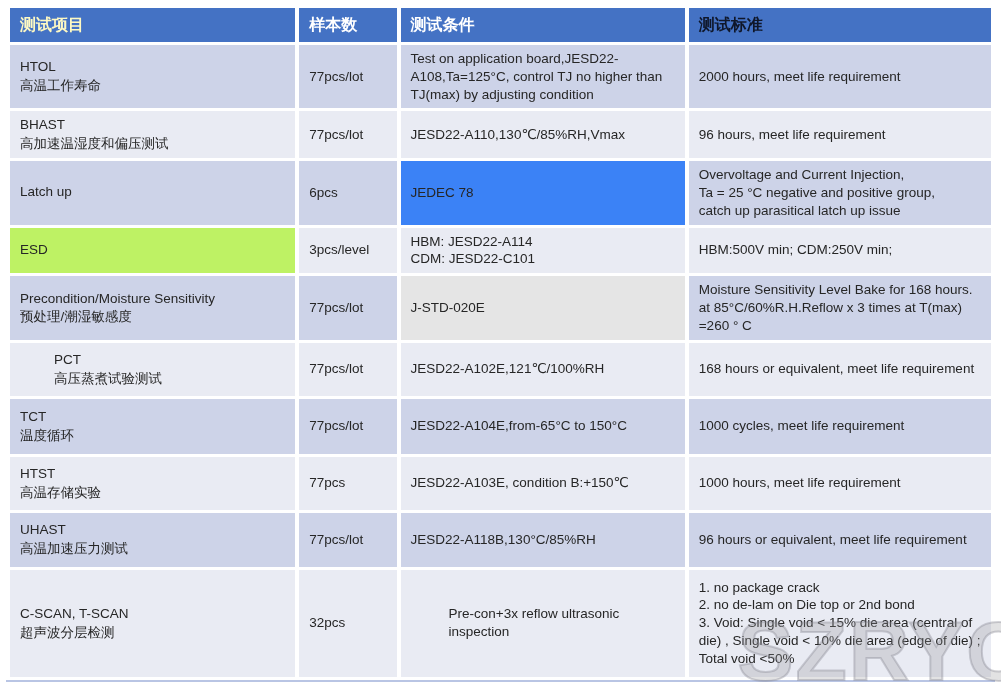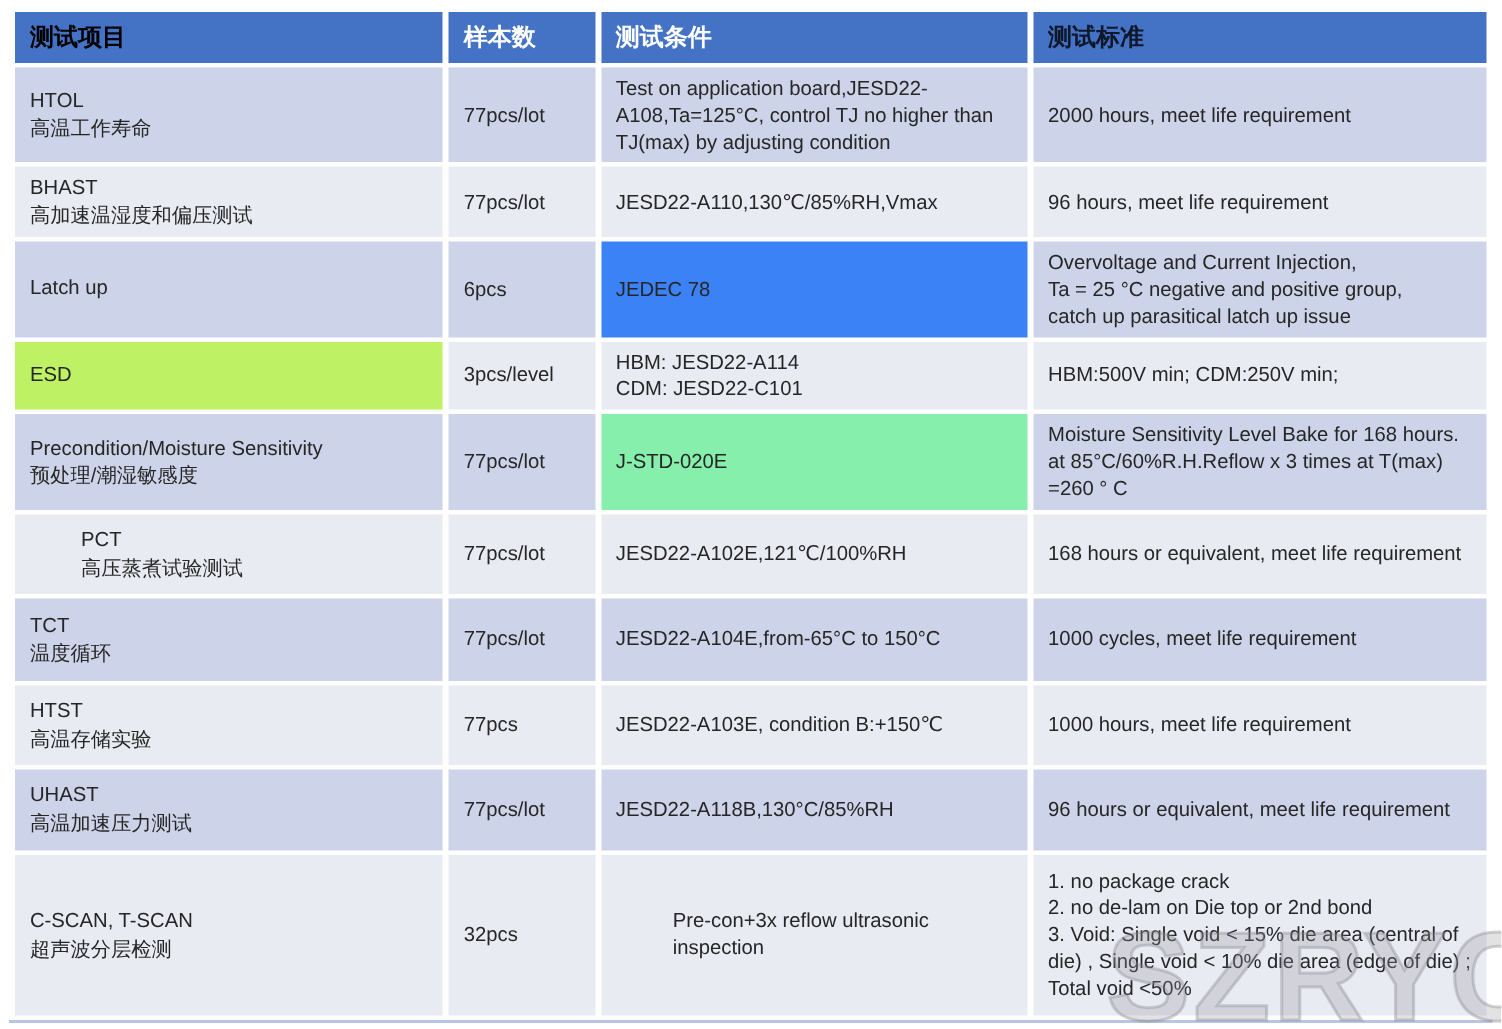--- a/index.html
+++ b/index.html
@@ -78,21 +78,21 @@
 
   <table class="qual" style="border-bottom: 2px solid rgb(185, 197, 228);">
     <colgroup>
       <col class="c1">
         <col class="c2">
         <col class="c3">
         <col class="c4">
     </colgroup>
     <thead>
       <tr>
-        <th style="background: rgb(68, 114, 196); color: #000000; margin-left: 16px;">测试项目</th>
+        <th style="background: rgb(68, 114, 196); color: #fef9c3; margin-left: 16px;">测试项目</th>
         <th style="background: rgb(68, 114, 196); color: rgb(255, 255, 255);">样本数</th>
         <th style="background: rgb(68, 114, 196); color: rgb(255, 255, 255);">测试条件</th>
         <th style="background: rgb(68, 114, 196); color: #0f172a;">测试标准</th>
       </tr>
     </thead>
     <tbody id="tbody">
         <tr>
     <td style="background: rgb(205, 211, 232);"><div class="en">HTOL</div><div class="cn">高温工作寿命</div></td>
     <td style="background: rgb(205, 211, 232);">77pcs/lot</td>
     <td style="background: rgb(205, 211, 232);">Test on application board,JESD22-A108,Ta=125°C, control TJ no higher than TJ(max) by adjusting condition</td>
@@ -115,21 +115,21 @@
         <tr>
     <td style="background: #bef264;"><div class="en">ESD</div><div class="cn"></div></td>
     <td style="background: rgb(233, 235, 243);">3pcs/level</td>
     <td style="background: rgb(233, 235, 243);">HBM: JESD22-A114
 CDM: JESD22-C101</td>
     <td style="background: rgb(233, 235, 243);">HBM:500V min; CDM:250V min;</td>
   </tr>
         <tr>
     <td style="background: rgb(205, 211, 232);"><div class="en">Precondition/Moisture Sensitivity</div><div class="cn">预处理/潮湿敏感度</div></td>
     <td style="background: rgb(205, 211, 232);">77pcs/lot</td>
-    <td style="background: #86efac; margin-left: 48px;">J-STD-020E</td>
+    <td style="background: #e5e5e5; margin-left: 48px;">J-STD-020E</td>
     <td style="background: rgb(205, 211, 232);">Moisture Sensitivity Level Bake for 168 hours. at 85°C/60%R.H.Reflow x 3 times at T(max) =260 ° C</td>
   </tr>
         <tr>
     <td style="background: rgb(233, 235, 243); padding-left: 44px;"><div class="en">PCT</div><div class="cn">高压蒸煮试验测试</div></td>
     <td style="background: rgb(233, 235, 243);">77pcs/lot</td>
     <td style="background: rgb(233, 235, 243);">JESD22-A102E,121℃/100%RH</td>
     <td style="background: rgb(233, 235, 243);">168 hours or equivalent, meet life requirement</td>
   </tr>
         <tr>
     <td style="background: rgb(205, 211, 232);"><div class="en">TCT</div><div class="cn">温度循环</div></td>

